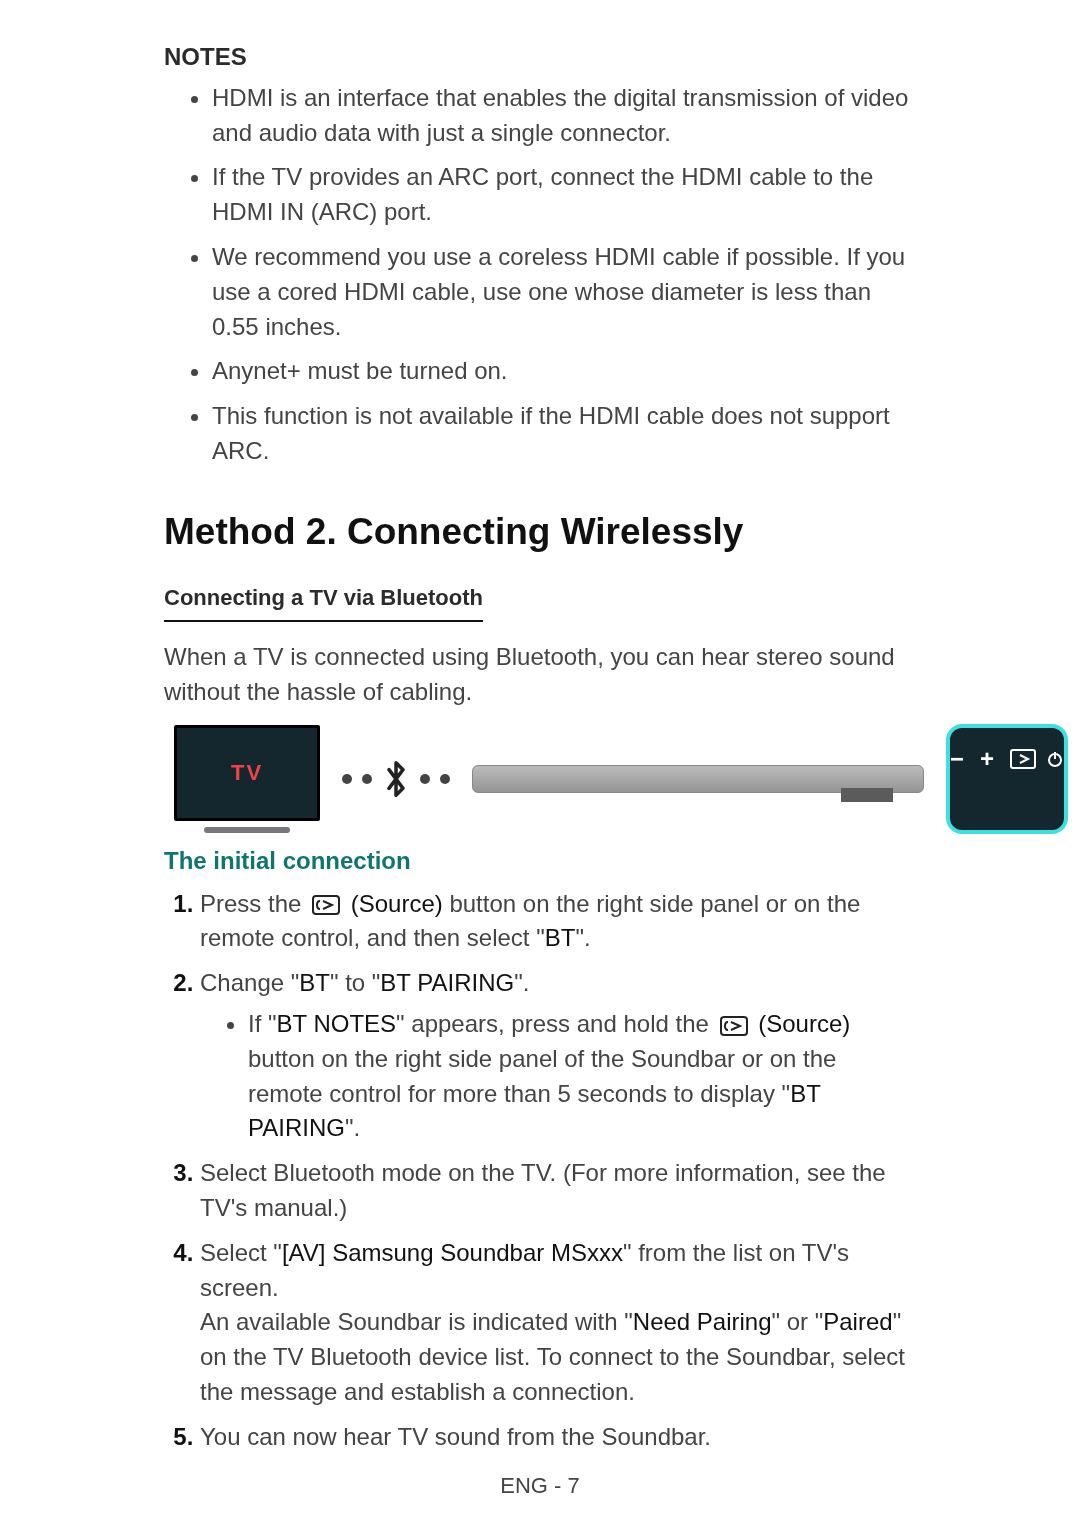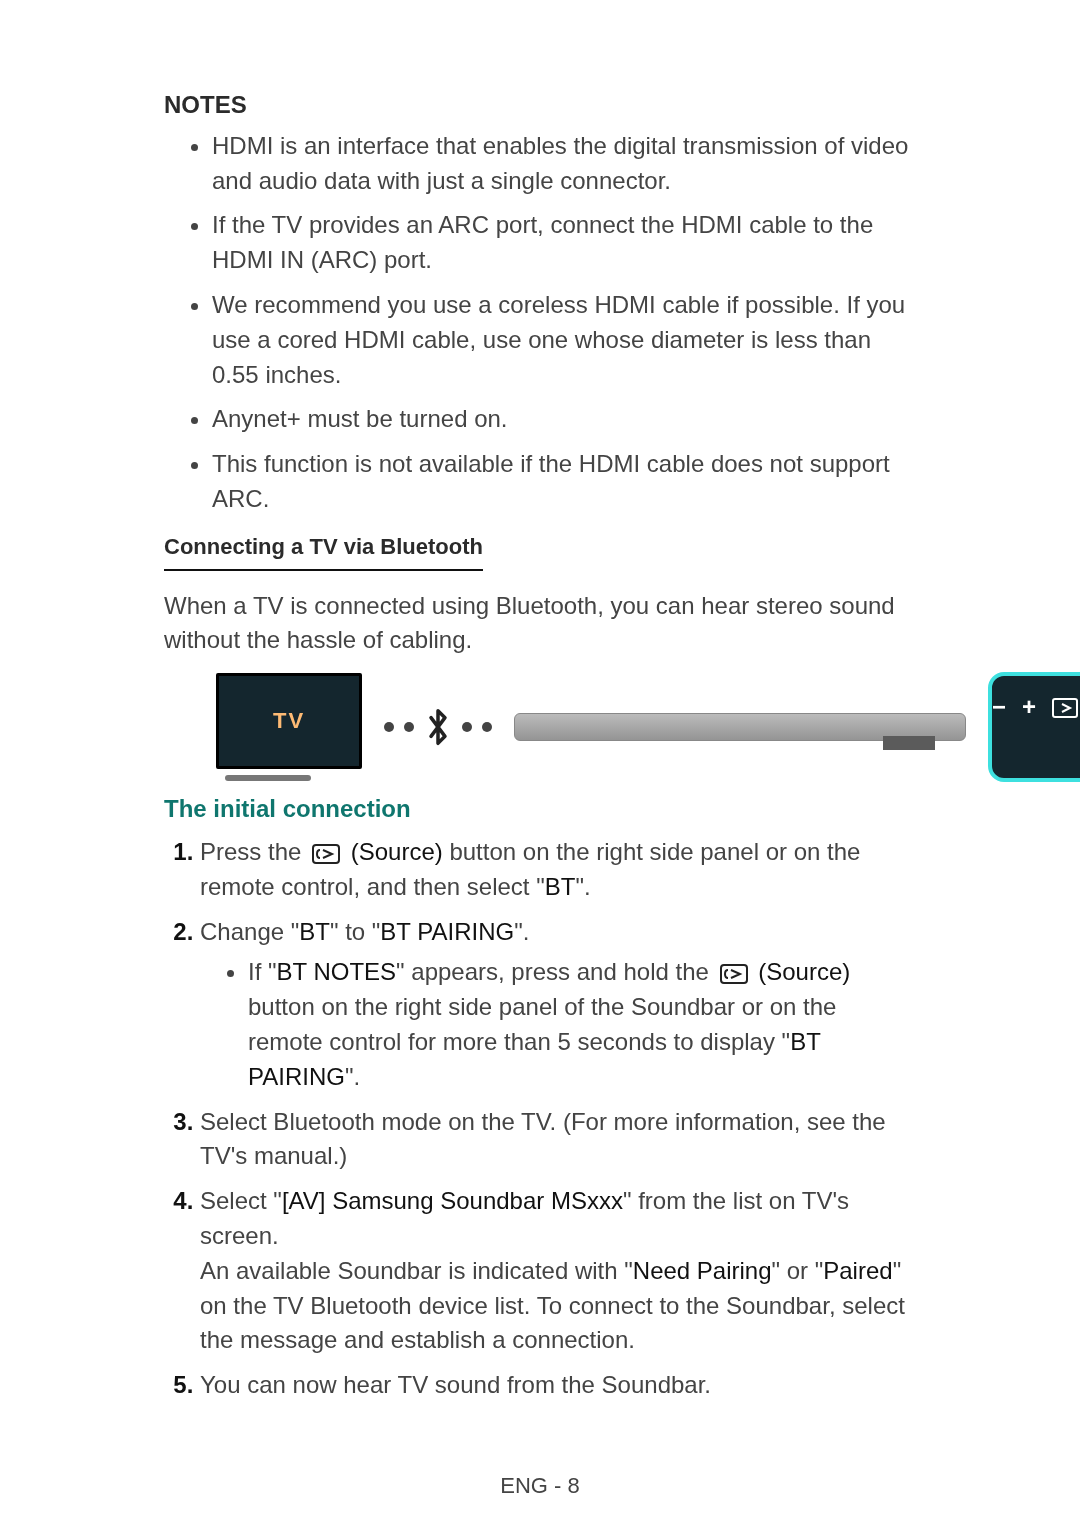--- a/index.html
+++ b/index.html
@@ -14,21 +14,21 @@
     background: #ffffff;
     font-family: Arial, Helvetica, sans-serif;
     color: var(--text);
     font-size: 24px;
     line-height: 1.45;
   }
   .page {
     width: 876px;
     min-height: 1532px;
     box-sizing: border-box;
-    padding: 80px 62px 40px 62px;
+    padding: 32px 62px 40px 62px;
     position: relative;
     margin: 0 auto;
   }
 
   h3.notes-label {
     font-size: 24px;
     font-weight: 700;
     margin: 8px 0 6px 0;
   }
 
@@ -112,25 +112,24 @@
   }
   .tv {
     width: 140px;
     height: 90px;
     background: var(--accent);
     border: 3px solid #000;
     border-radius: 2px;
     display: flex;
     align-items: center;
     justify-content: center;
-    color: #fdba74;
+    color: #ef4444;
     font-weight: 700;
     font-size: 22px;
     letter-spacing: 2px;
-    margin-left: 42px;
   }
   .tv-stand {
     width: 86px;
     height: 6px;
     margin-top: 6px;
     border-radius: 3px;
     background: #777;
   }
 
   .bt-dots {
@@ -195,20 +194,21 @@
 
   <h3 class="notes-label">NOTES</h3>
   <ul class="bullets">
     <li>HDMI is an interface that enables the digital transmission of video and audio data with just a single connector.</li>
     <li>If the TV provides an ARC port, connect the HDMI cable to the HDMI IN (ARC) port.</li>
     <li>We recommend you use a coreless HDMI cable if possible. If you use a cored HDMI cable, use one whose diameter is less than 0.55 inches.</li>
     <li>Anynet+ must be turned on.</li>
     <li>This function is not available if the HDMI cable does not support ARC.</li>
   </ul>
 
+  <h2 class="method-title">Method 2. Connecting Wirelessly</h2>
 
   <h3 class="sub-title">Connecting a TV via Bluetooth</h3>
   <p class="lead">When a TV is connected using Bluetooth, you can hear stereo sound without the hassle of cabling.</p>
 
   
   <div class="diagram">
     <div class="tv-wrap">
       <div class="tv">
         <span>TV</span>
       </div>
@@ -289,15 +289,15 @@
 
     <li>
       <span>Select "</span><span class="strong">[AV] Samsung Soundbar MSxxx</span><span>" from the list on TV's screen.</span><br>
       <span>An available Soundbar is indicated with "</span><span class="strong">Need Pairing</span><span>" or "</span><span class="strong">Paired</span><span>" on the TV Bluetooth device list. To connect to the Soundbar, select the message and establish a connection.</span>
     </li>
 
     <li>You can now hear TV sound from the Soundbar.</li>
   </ol>
 
   <div class="footer">
-    <span>ENG - 8</span>
+    <span>ENG - 7</span>
   </div>
 </div>
 
 </body></html>

